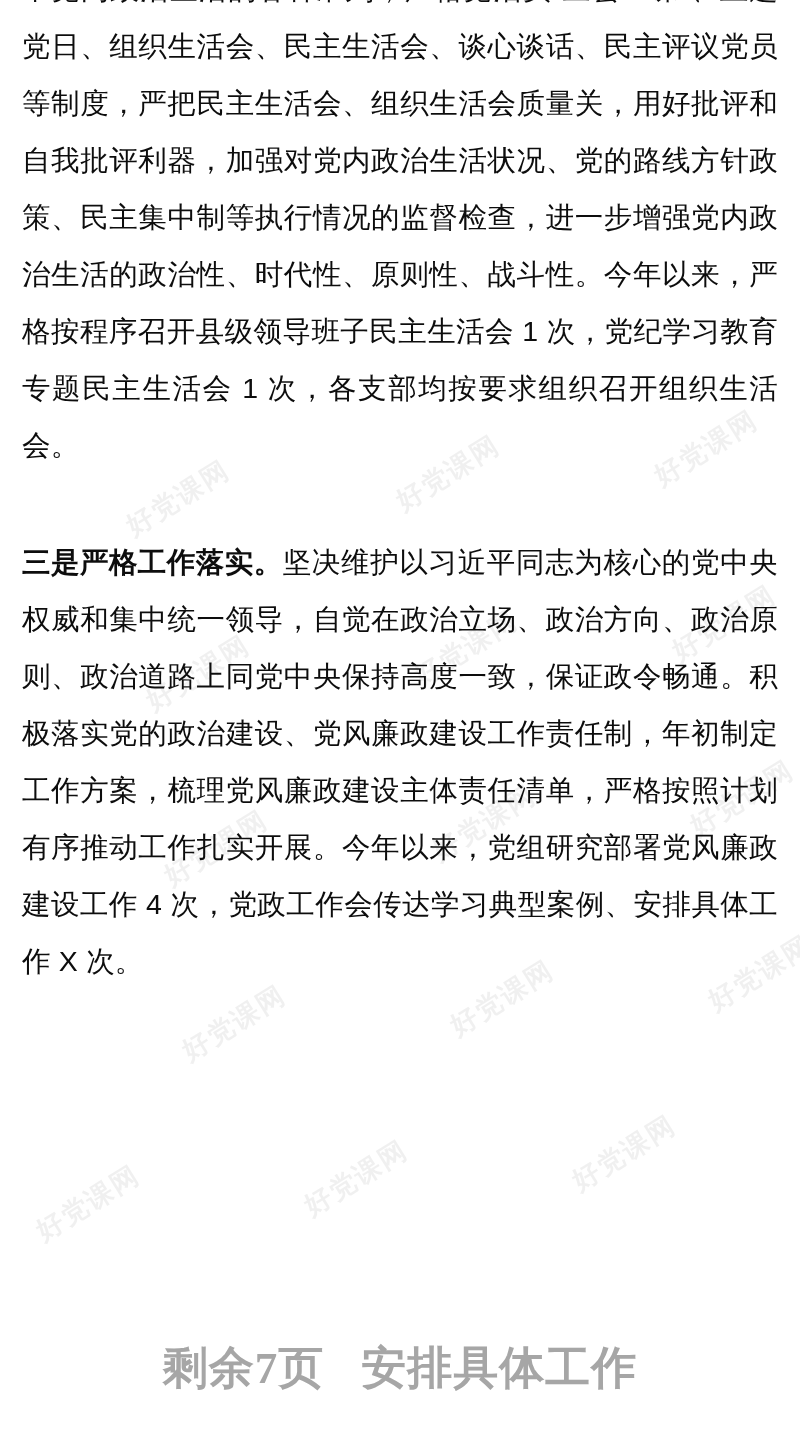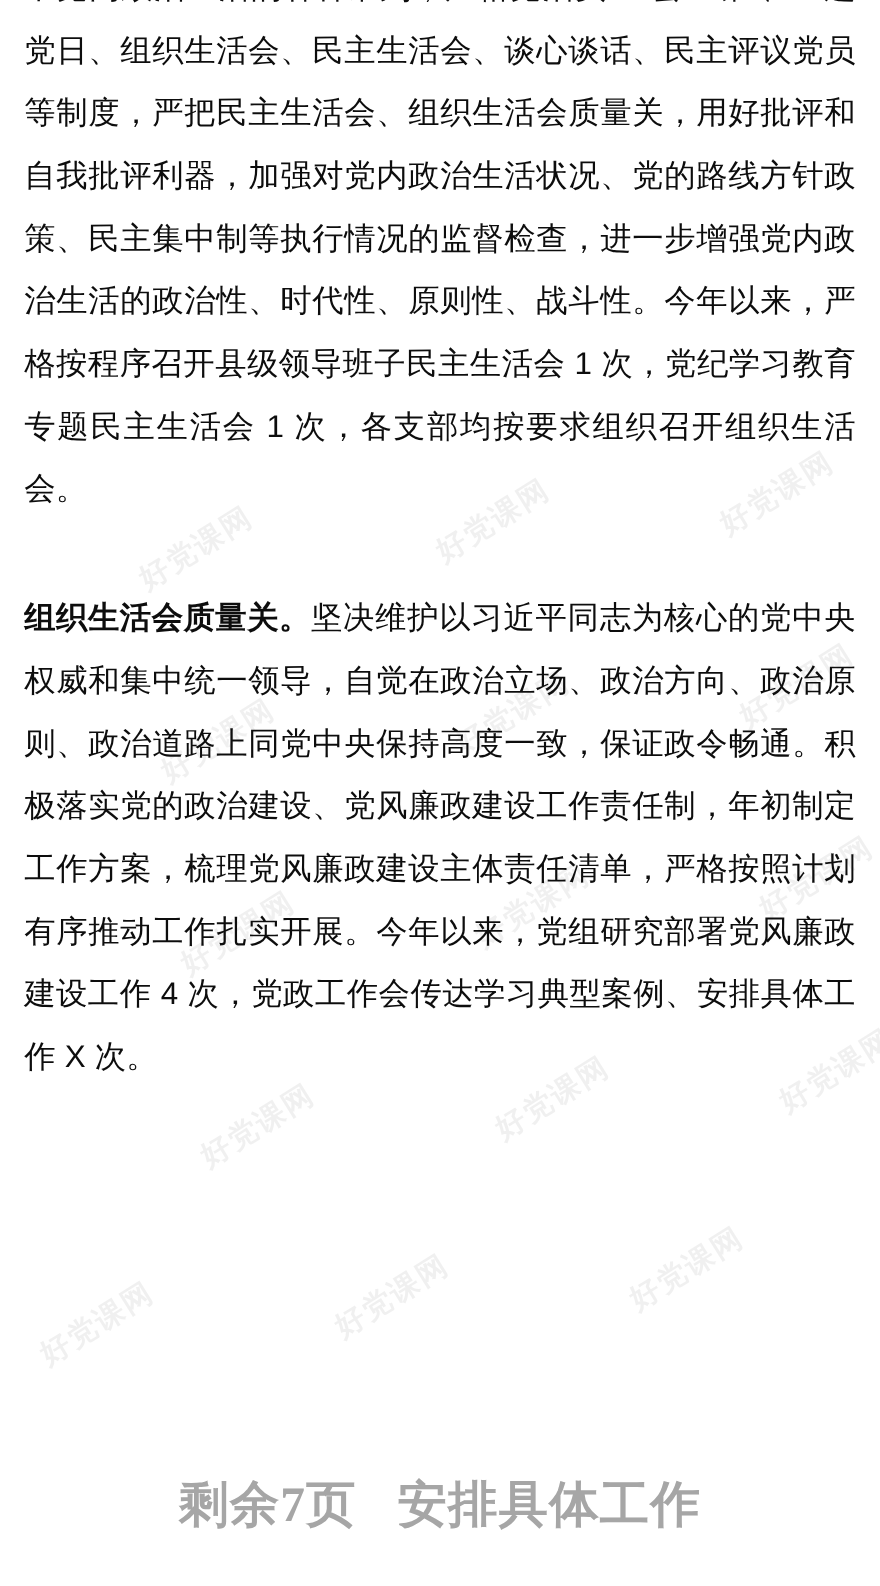--- a/index.html
+++ b/index.html
@@ -107,19 +107,19 @@
 
 <div id="doc-page">
 
   <p class="doc-paragraph" id="paragraph-clipped">中党内政治生活的各种准则，严格党治实“三会一课”、主题党日、组织生活会、民主生活会、谈心谈话、民主评议党员等制度，严把民主生活会、组织生活会质量关，用好批评和自我批评利器，加强对党内政治生活状况、党的路线方针政策、民主集中制等执行情况的监督检查，进一步增强党内政治生活的政治性、时代性、原则性、战斗性。今年以来，严格按程序召开县级领导班子民主生活会 1 次，党纪学习教育专题民主生活会 1 次，各支部均按要求组织召开组织生活会。</p>
 
   <div class="para-gap"></div>
 
 
   <div class="para-gap"></div>
 
-  <p class="doc-paragraph" id="paragraph-three"><span class="lead-bold">组织生活会质量关。</span><span>坚决维护以习近平同志为核心的党中央权威和集中统一领导，自觉在政治立场、政治方向、政治原则、政治道路上同党中央保持高度一致，保证政令畅通。积极落实党的政治建设、党风廉政建设工作责任制，年初制定工作方案，梳理党风廉政建设主体责任清单，严格按照计划有序推动工作扎实开展。今年以来，党组研究部署党风廉政建设工作 4 次，党政工作会传达学习典型案例、安排具体工作 X 次。</span></p>
+  <p class="doc-paragraph" id="paragraph-three"><span class="lead-bold">三是严格工作落实。</span><span>坚决维护以习近平同志为核心的党中央权威和集中统一领导，自觉在政治立场、政治方向、政治原则、政治道路上同党中央保持高度一致，保证政令畅通。积极落实党的政治建设、党风廉政建设工作责任制，年初制定工作方案，梳理党风廉政建设主体责任清单，严格按照计划有序推动工作扎实开展。今年以来，党组研究部署党风廉政建设工作 4 次，党政工作会传达学习典型案例、安排具体工作 X 次。</span></p>
 
 </div>
 
 <div id="paywall-notice">
   <span class="pw-pages">剩余7页</span><span>安排具体工作</span>
 </div>
 
 </body></html>

